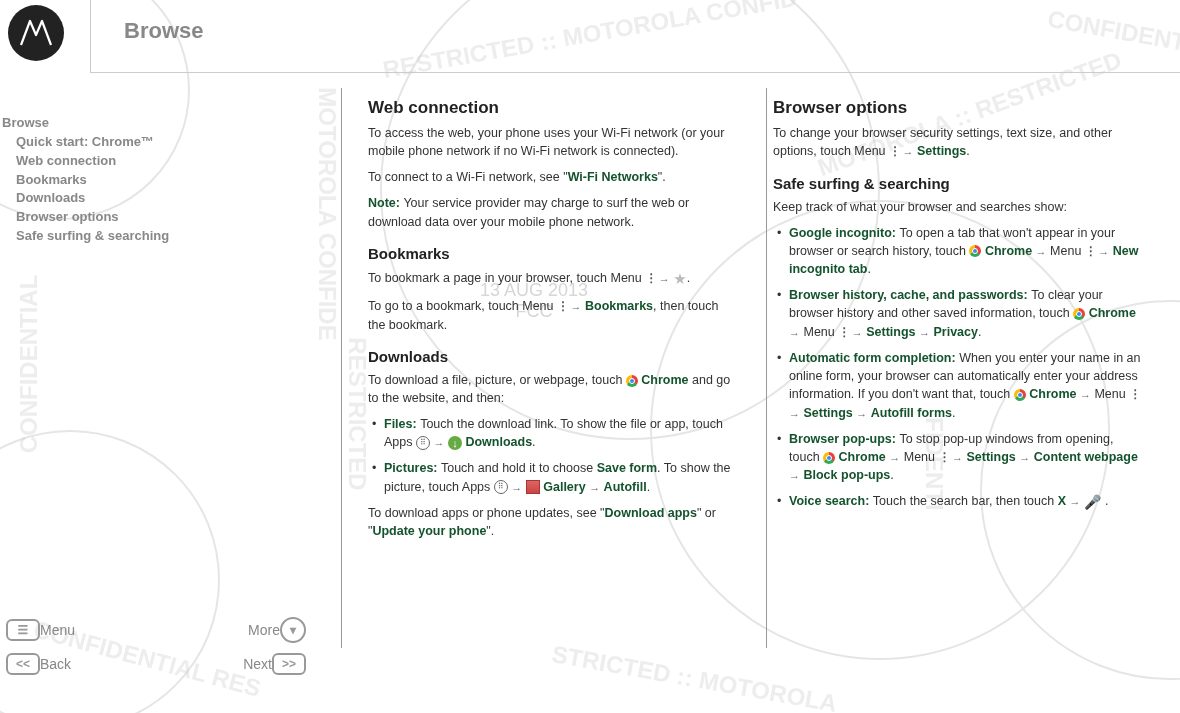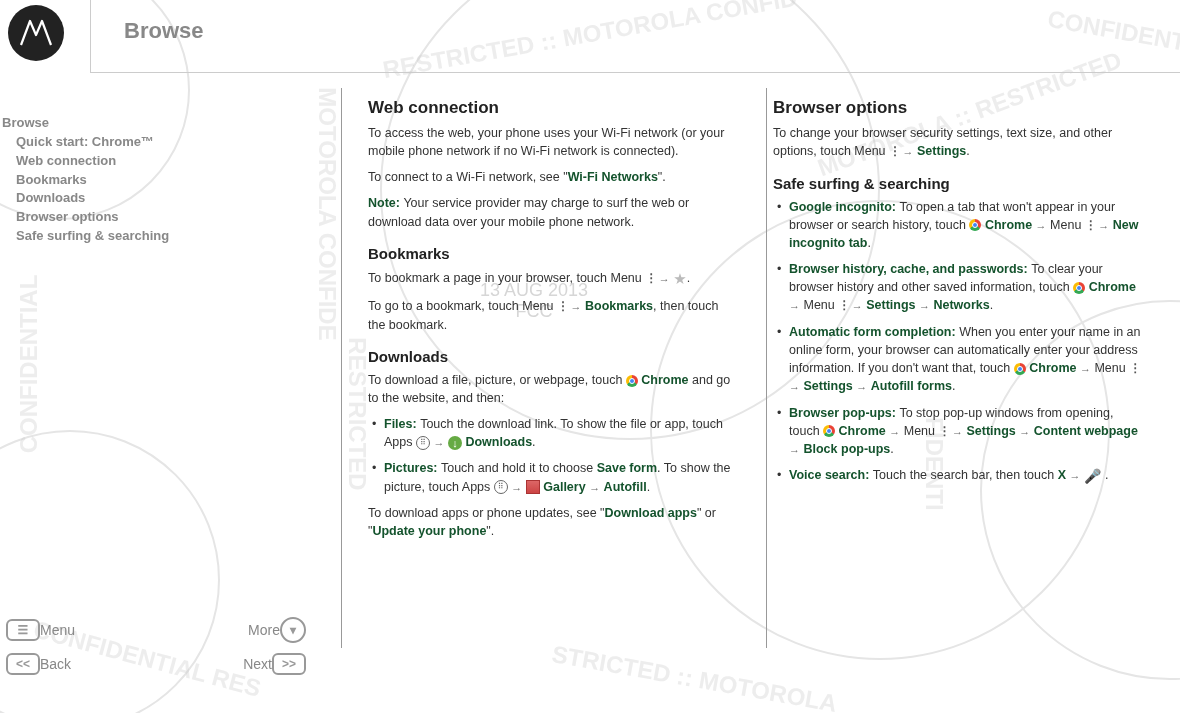--- a/index.html
+++ b/index.html
@@ -119,23 +119,24 @@
       <li><b>Pictures: </b><span>Touch and hold it to choose </span><b>Save form</b><span>. To show the picture, touch Apps </span><span class="apps-circ">⠿</span> <span class="arrow">→</span> <span class="gal"></span> <b>Gallery</b> <span class="arrow">→</span> <b>Autofill</b>.</li>
     </ul>
     <p><span>To download apps or phone updates, see "</span><b>Download apps</b><span>" or "</span><b>Update your phone</b><span>".</span></p>
   </div>
 
   <div class="col">
     <h2>Browser options</h2>
     <p><span>To change your browser security settings, text size, and other options, touch Menu </span><span class="menu-dots">⋮</span> <span class="arrow">→</span> <b>Settings</b>.</p>
 
     <h3>Safe surfing &amp; searching</h3>
+    <p>Keep track of what your browser and searches show:</p>
     <ul>
       <li><b>Google incognito: </b><span>To open a tab that won't appear in your browser or search history, touch </span><span class="chrome"></span> <b>Chrome</b> <span class="arrow">→</span><span> Menu </span><span class="menu-dots">⋮</span> <span class="arrow">→</span> <b>New incognito tab</b>.</li>
-      <li><b>Browser history, cache, and passwords: </b><span>To clear your browser history and other saved information, touch </span><span class="chrome"></span> <b>Chrome</b> <span class="arrow">→</span><span> Menu </span><span class="menu-dots">⋮</span> <span class="arrow">→</span> <b>Settings</b> <span class="arrow">→</span> <b>Networks</b>.</li>
+      <li><b>Browser history, cache, and passwords: </b><span>To clear your browser history and other saved information, touch </span><span class="chrome"></span> <b>Chrome</b> <span class="arrow">→</span><span> Menu </span><span class="menu-dots">⋮</span> <span class="arrow">→</span> <b>Settings</b> <span class="arrow">→</span> <b>Privacy</b>.</li>
       <li><b>Automatic form completion: </b><span>When you enter your name in an online form, your browser can automatically enter your address information. If you don't want that, touch </span><span class="chrome"></span> <b>Chrome</b> <span class="arrow">→</span><span> Menu </span><span class="menu-dots">⋮</span> <span class="arrow">→</span> <b>Settings</b> <span class="arrow">→</span> <b>Autofill forms</b>.</li>
       <li><b>Browser pop-ups: </b><span>To stop pop-up windows from opening, touch </span><span class="chrome"></span> <b>Chrome</b> <span class="arrow">→</span><span> Menu </span><span class="menu-dots">⋮</span> <span class="arrow">→</span> <b>Settings</b> <span class="arrow">→</span> <b>Content webpage</b> <span class="arrow">→</span> <b>Block pop-ups</b>.</li>
       <li><b>Voice search: </b><span>Touch the search bar, then touch </span><b>X</b> <span class="arrow">→</span> <span class="mic">🎤</span> .</li>
     </ul>
   </div>
 </div>
 
 <div class="nav">
   <div class="nav-row">
     <div class="nav-btn">☰</div>

